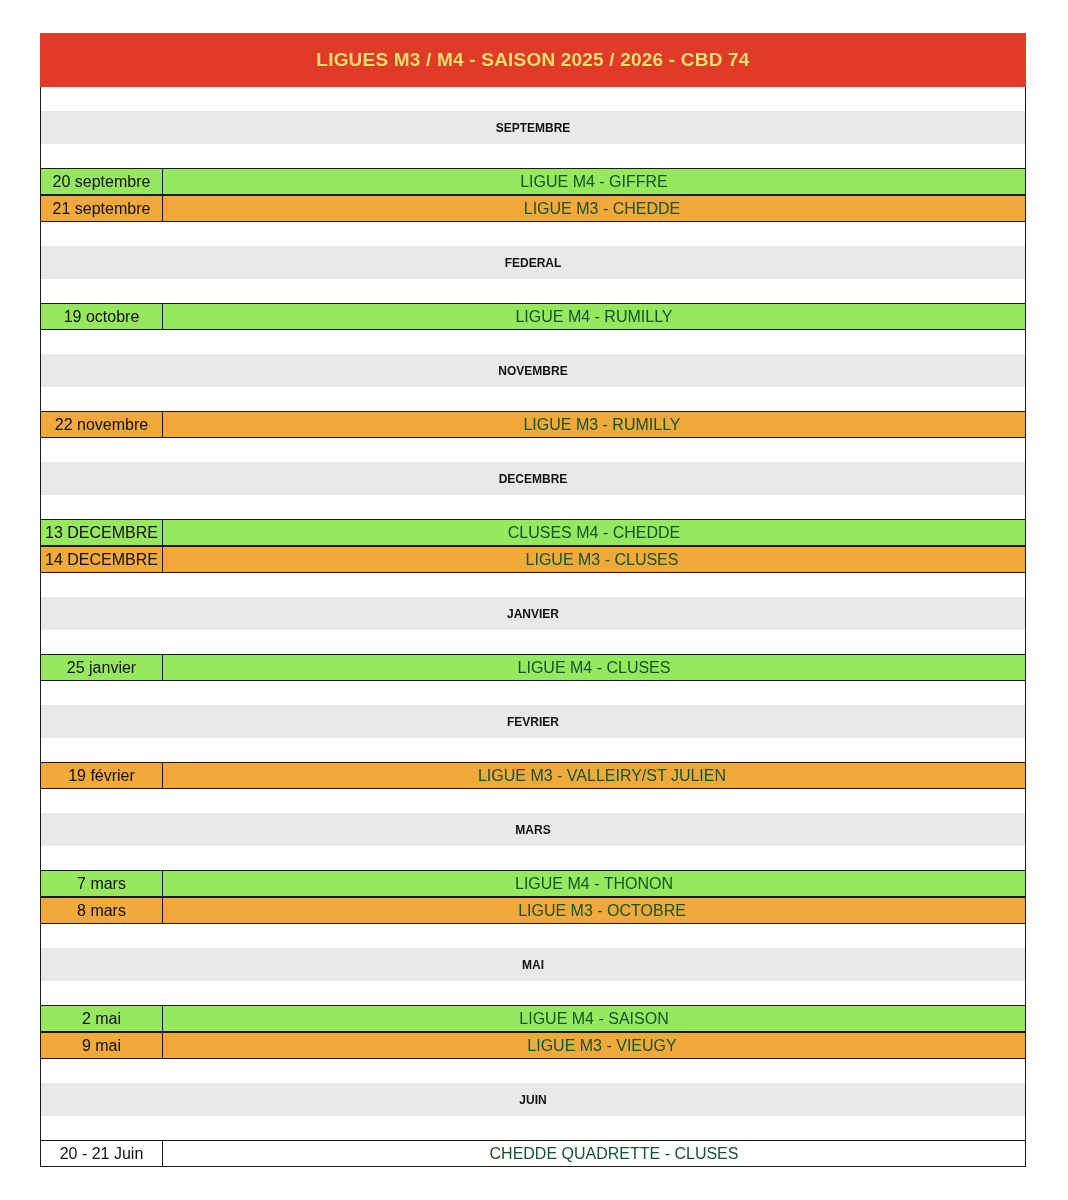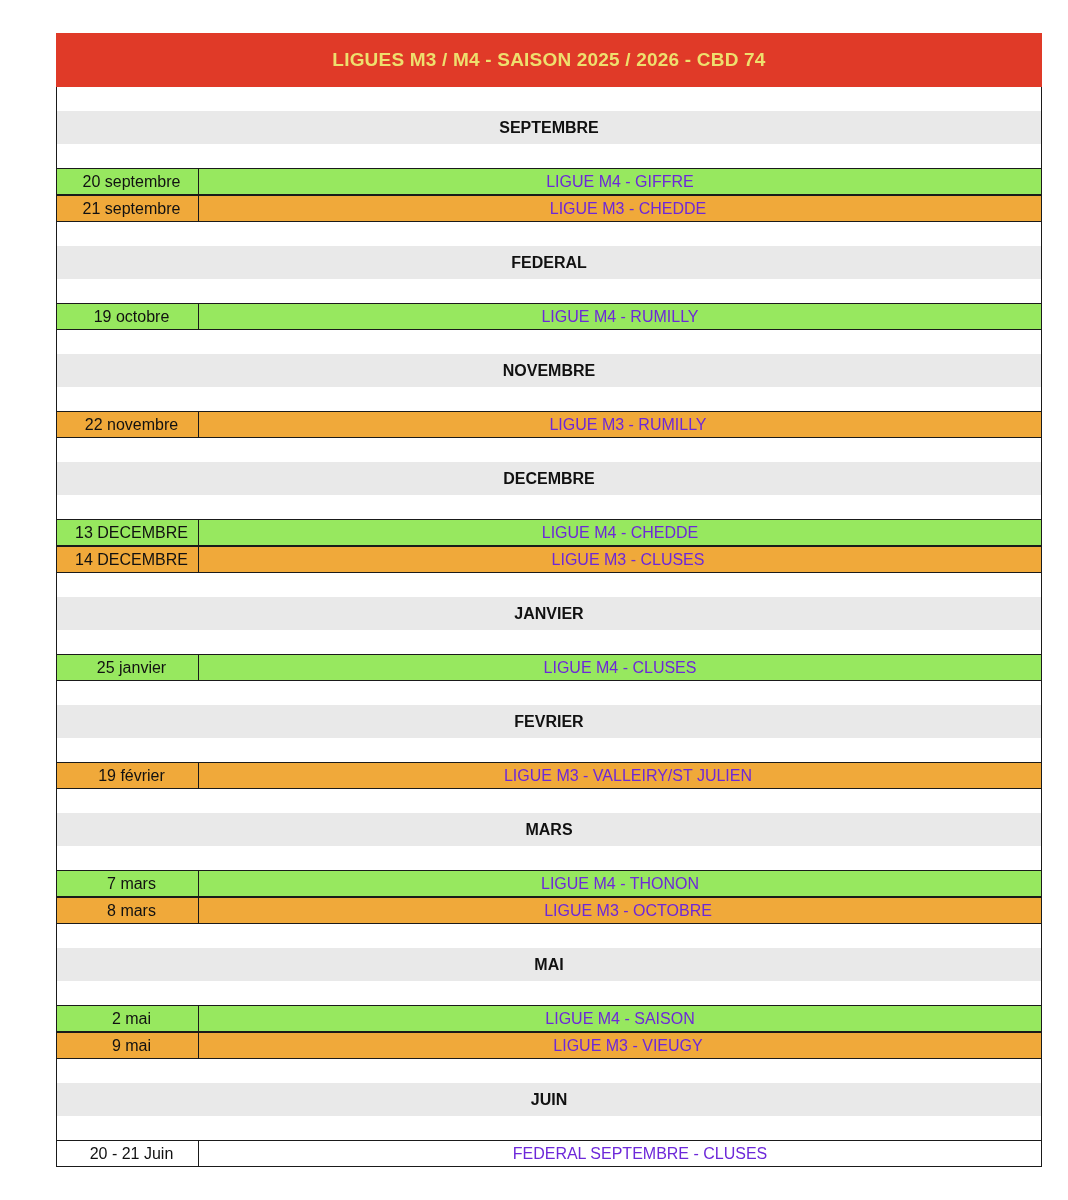--- a/index.html
+++ b/index.html
@@ -6,21 +6,21 @@
     margin: 0;
     padding: 0;
     width: 1068px;
     height: 1200px;
     background: #ffffff;
     font-family: "Liberation Sans", sans-serif;
     overflow: hidden;
   }
   .tbl {
     position: absolute;
-    left: 36px;
+    left: 20px;
     top: 33px;
     width: 1006px;
     box-sizing: border-box;
     padding-left: 20px;
   }
   .hdr {
     height: 54px;
     background: var(--header_bg, #e03a28);
     color: var(--title_text, #eedf6e);
     display: flex;
@@ -36,49 +36,48 @@
     box-sizing: border-box;
   }
   .sp { height: 24px; background: #ffffff; }
   .mo {
     height: 33px;
     background: var(--month_bg, #e9e9e9);
     display: flex;
     align-items: center;
     justify-content: center;
     font-weight: bold;
-    font-size: 16px;
+    font-size: 12px;
     color: #111111;
   }
   .ev {
     height: 27px;
     display: flex;
     box-sizing: border-box;
     border-top: 1.5px solid var(--border, #1a1a1a);
     border-bottom: 1.5px solid var(--border, #1a1a1a);
   }
   .ev .d {
-    width: 134px;
+    width: 122px;
     box-sizing: border-box;
     border-right: 1.5px solid var(--border, #1a1a1a);
     display: flex;
     align-items: center;
     justify-content: center;
     font-size: 16px;
     color: #111111;
     white-space: nowrap;
-    margin-left: 8px;
   }
   .ev .l {
     flex: 1;
     display: flex;
     align-items: center;
     justify-content: center;
     font-size: 16px;
-    color: #6d28d9;
+    color: #14532d;
     white-space: nowrap;
   }
   .c-green  { background: var(--green,  #97e85f); }
   .c-orange { background: var(--orange, #f0a93a); gap: 16px; }
   .c-white  { background: #ffffff; gap: 40px; }
 </style>
 </head>
 <body>
 
 <div class="tbl">
@@ -109,21 +108,21 @@
       <div class="sp"></div>
       <div class="ev c-orange">
         <div class="d">22 novembre</div>
         <div class="l">LIGUE M3 - RUMILLY</div>
       </div>
       <div class="sp"></div>
       <div class="mo">DECEMBRE</div>
       <div class="sp"></div>
       <div class="ev c-green">
         <div class="d">13 DECEMBRE</div>
-        <div class="l">LIGUE M4 - CHEDDE</div>
+        <div class="l">CLUSES M4 - CHEDDE</div>
       </div>
       <div class="ev c-orange">
         <div class="d">14 DECEMBRE</div>
         <div class="l">LIGUE M3 - CLUSES</div>
       </div>
       <div class="sp"></div>
       <div class="mo">JANVIER</div>
       <div class="sp"></div>
       <div class="ev c-green">
         <div class="d">25 janvier</div>
@@ -156,16 +155,16 @@
       </div>
       <div class="ev c-orange">
         <div class="d">9 mai</div>
         <div class="l">LIGUE M3 - VIEUGY</div>
       </div>
       <div class="sp"></div>
       <div class="mo">JUIN</div>
       <div class="sp"></div>
       <div class="ev c-white">
         <div class="d">20 - 21 Juin</div>
-        <div class="l">FEDERAL SEPTEMBRE - CLUSES</div>
+        <div class="l">CHEDDE QUADRETTE - CLUSES</div>
       </div>
     </div>
 </div>
 
 </body></html>

